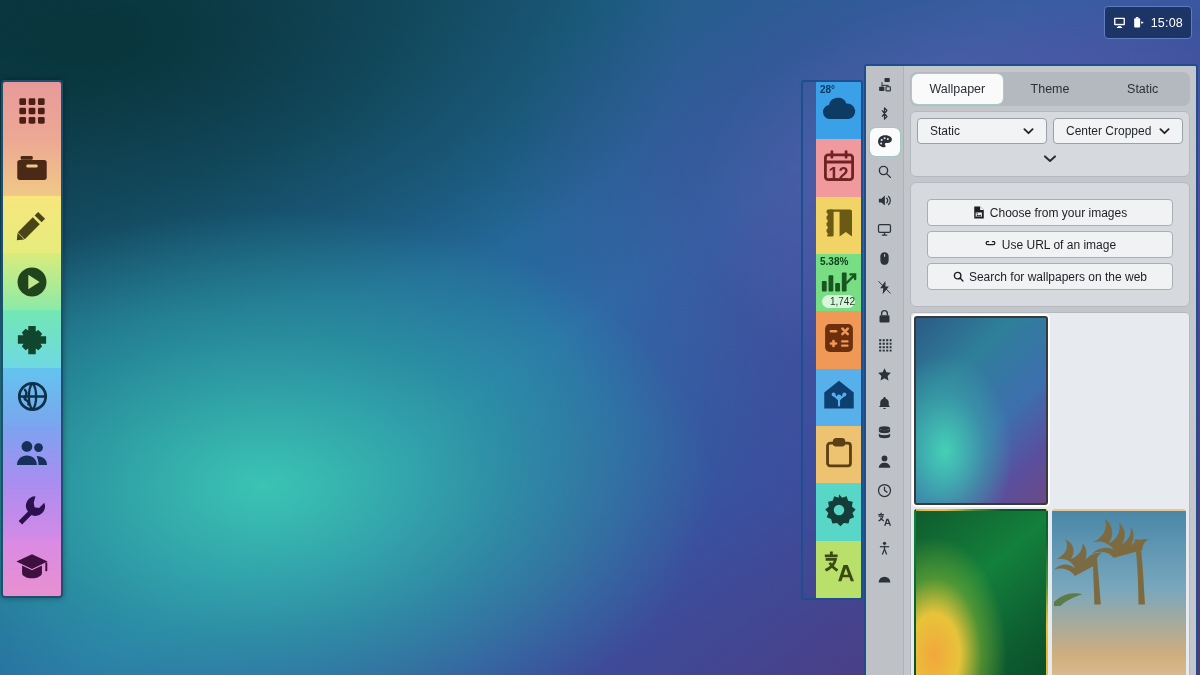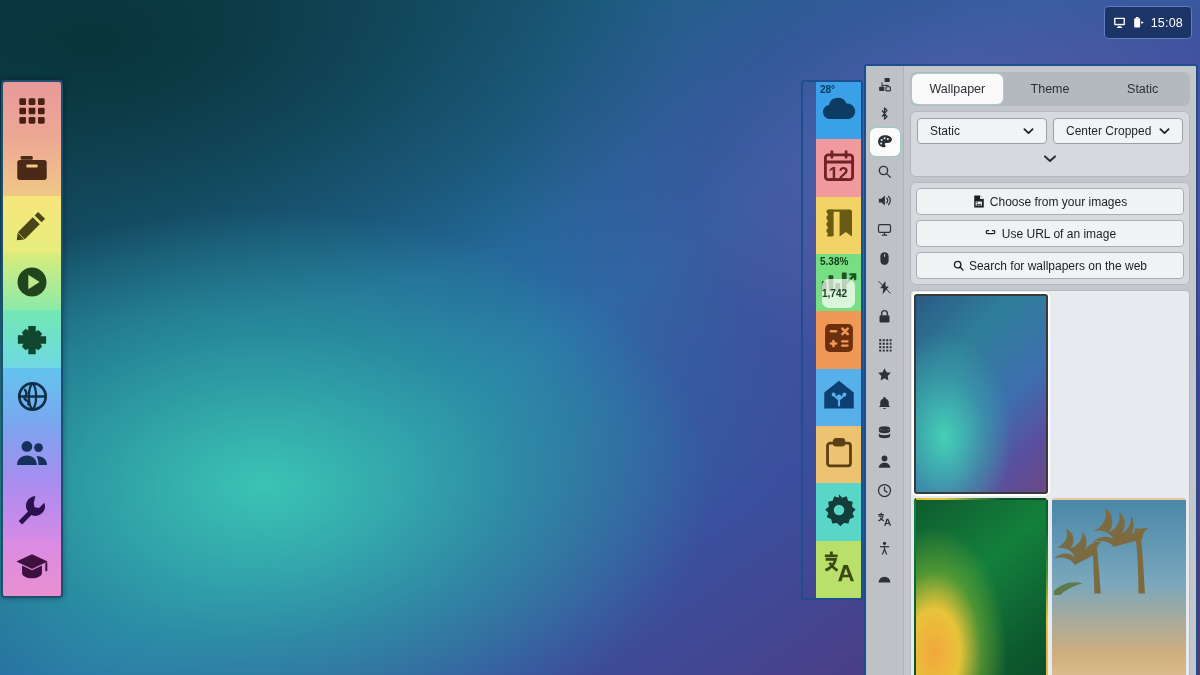--- a/index.html
+++ b/index.html
@@ -65,23 +65,23 @@
   }
   #widgets .w .corner {
     position: absolute; left: 4px; top: 2px;
     font-size: 10px; font-weight: bold;
     color: #0c3b63;
   }
   #widgets .w .pill {
     position: absolute; left: 6px; right: 6px; bottom: 3px;
     background: rgba(255,255,255,.72);
     border-radius: 7px;
-    font-size: 10px; font-weight: bold; text-align: left;
+    font-size: 10px; font-weight: normal; text-align: right;
     color: #1a3a20;
-    padding: 9px 0;
+    padding: 1px 0;
   }
 
   
   #panel {
     position: absolute; left: 864px; top: 64px;
     width: 334px; height: 640px;
     background: #c3c7cc;
     border: 2px solid #1d4f8e;
     border-radius: 3px;
     display: flex;
@@ -160,21 +160,21 @@
   .expander {
     display: flex; align-items: center; justify-content: center;
     height: 22px; margin-top: 4px;
     color: #2a2f34; font-size: 12px;
   }
 
   .btncard {
     background: #d6d9dd;
     border: 1px solid #b5b9bf;
     border-radius: 6px;
-    padding: 5px;
+    padding: 16px;
     display: flex; flex-direction: column; gap: 5px;
   }
   .abtn {
     height: 27px;
     background: #f1f2f3;
     border: 1px solid #a9aeb4;
     border-radius: 4px;
     display: flex; align-items: center; justify-content: center;
     gap: 5px;
     font-size: 12px;

